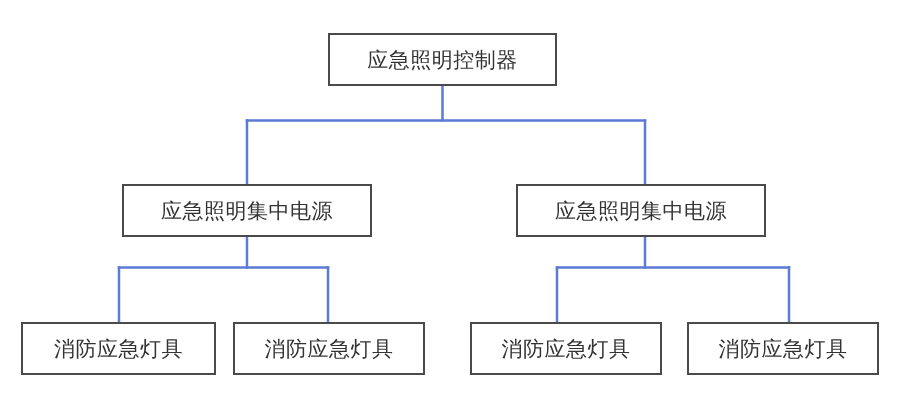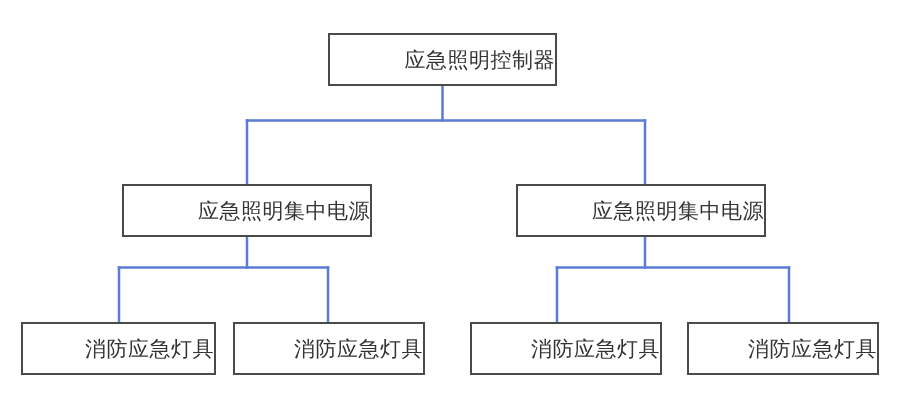--- a/index.html
+++ b/index.html
@@ -25,21 +25,21 @@
     width: 900px;
     height: 413px;
   }
   .node-box {
     position: absolute;
     box-sizing: border-box;
     border: 2px solid #4a4a4a;
     background: #ffffff;
     display: flex;
     align-items: center;
-    justify-content: flex-end;
+    justify-content: center;
     z-index: 2;
   }
   .node-label {
     color: #333333;
     font-size: 21px;
     line-height: 1;
     letter-spacing: 0.5px;
     white-space: nowrap;
   }
   

